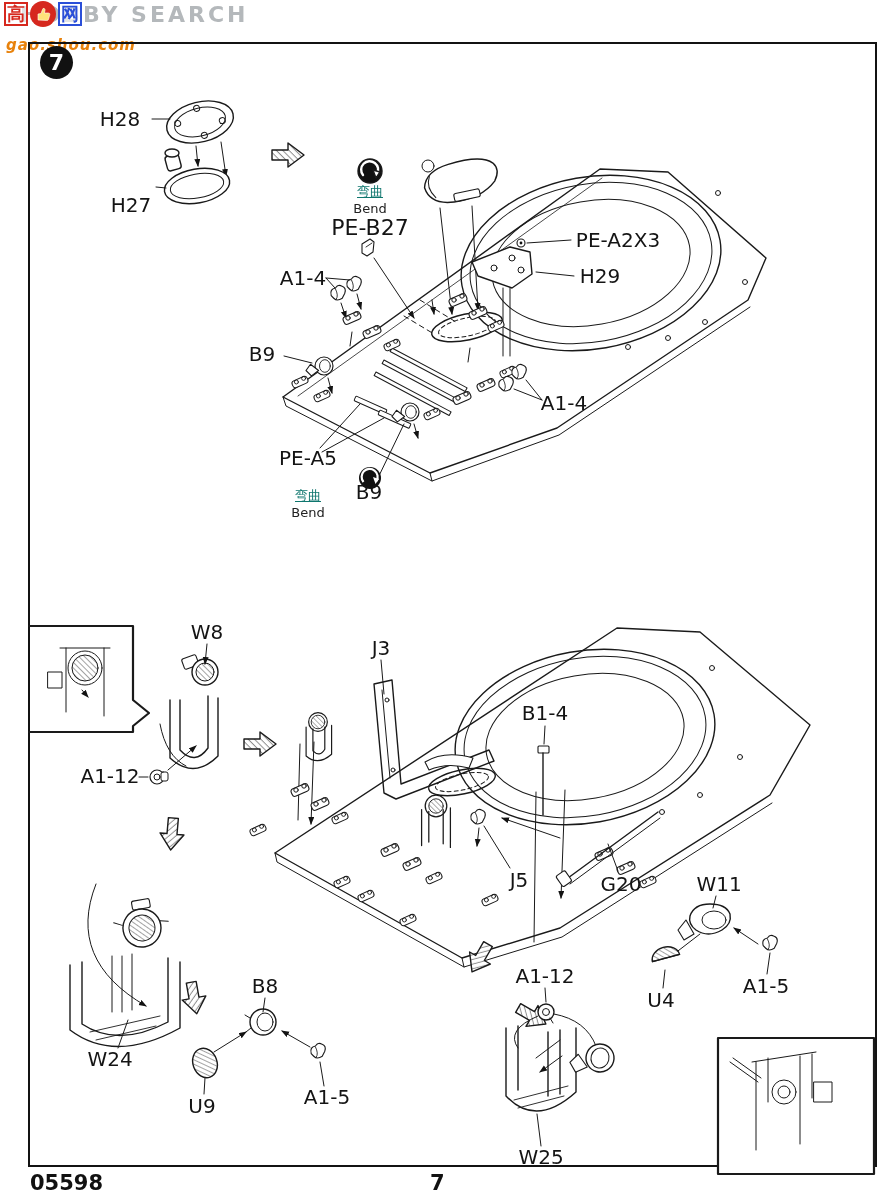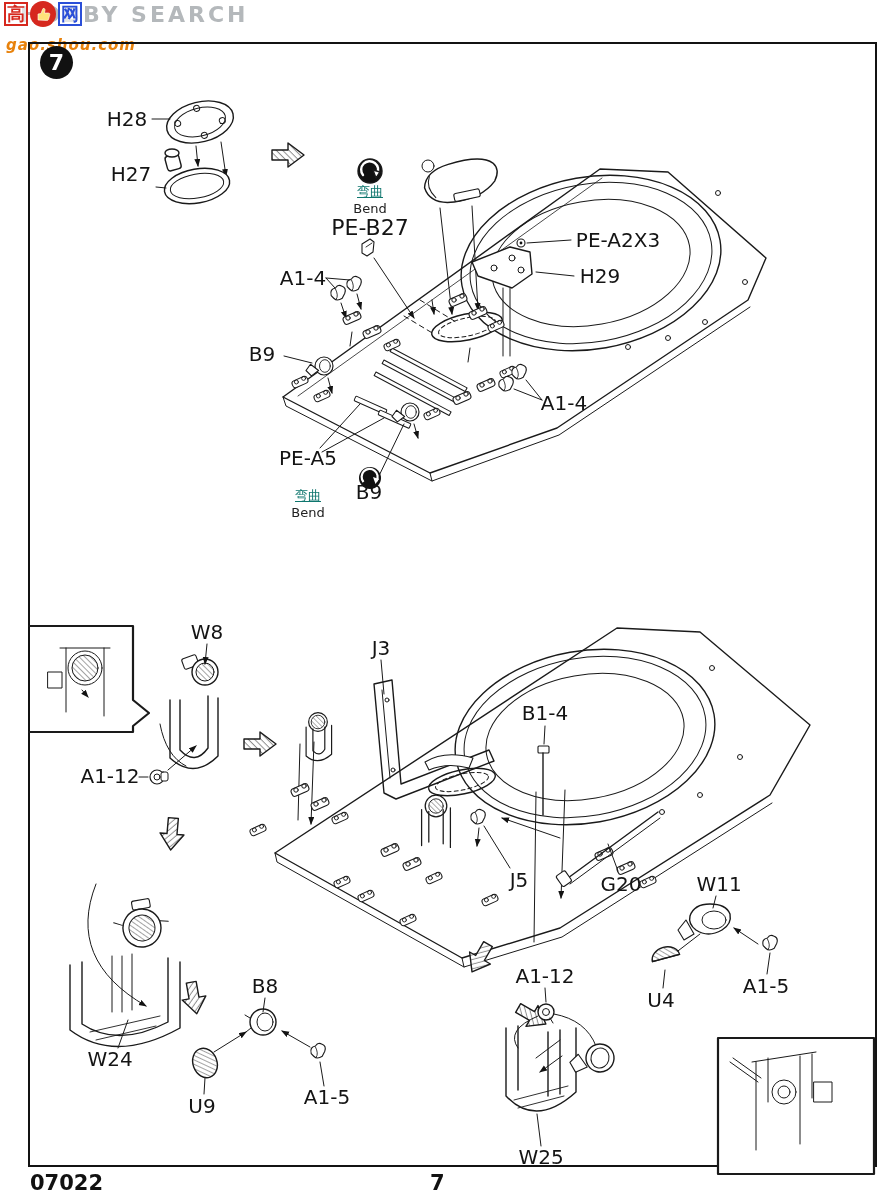--- a/index.html
+++ b/index.html
@@ -360,22 +360,22 @@
 
       <rect x="718" y="1038" width="156" height="136" fill="#fff" stroke-width="2.2"></rect>
       <path d="M752,1062 L816,1052 M756,1062 L756,1150 M768,1058 L768,1102 M800,1056 L800,1144 M812,1054 L812,1098" stroke-width="1"></path>
       <circle cx="784" cy="1092" r="12" stroke-width="1"></circle>
         <circle cx="784" cy="1092" r="6" stroke-width="1"></circle>
       <rect x="814" y="1082" width="18" height="20" fill="#fff" stroke-width="1"></rect>
       <path d="M730,1062 L758,1082 M733,1058 L761,1078" stroke-width="1"></path>
     </g>
   </svg>
 
-  <div class="part-label" style="left:127px;top:119px;">H28</div>
-  <div class="part-label" style="left:131px;top:174px;">H27</div>
+  <div class="part-label" style="left:120px;top:119px;">H28</div>
+  <div class="part-label" style="left:131px;top:205px;">H27</div>
   <div class="bend-cn" style="left:370px;top:192px;">弯曲</div>
   <div class="bend-en" style="left:370px;top:208px;">Bend</div>
   <div class="part-label lg" style="left:370px;top:227px;">PE-B27</div>
   <div class="part-label" style="left:618px;top:240px;">PE-A2X3</div>
   <div class="part-label" style="left:600px;top:276px;">H29</div>
   <div class="part-label" style="left:303px;top:278px;">A1-4</div>
   <div class="part-label" style="left:262px;top:354px;">B9</div>
   <div class="part-label" style="left:308px;top:458px;">PE-A5</div>
   <svg class="art" width="24" height="24" style="left:358px;top:466px;">
       <g transform="translate(12,12)">
@@ -398,15 +398,15 @@
   <div class="part-label" style="left:719px;top:884px;">W11</div>
   <div class="part-label" style="left:661px;top:1000px;">U4</div>
   <div class="part-label" style="left:766px;top:986px;">A1-5</div>
   <div class="part-label" style="left:110px;top:1059px;">W24</div>
   <div class="part-label" style="left:265px;top:986px;">B8</div>
   <div class="part-label" style="left:202px;top:1106px;text-align:right;">U9</div>
   <div class="part-label" style="left:327px;top:1097px;">A1-5</div>
   <div class="part-label" style="left:545px;top:976px;">A1-12</div>
   <div class="part-label" style="left:541px;top:1157px;">W25</div>
 
-  <div class="footer-kit">07022</div>
+  <div class="footer-kit">05598</div>
   <div class="footer-page">7</div>
 </div>
 
 </body></html>

